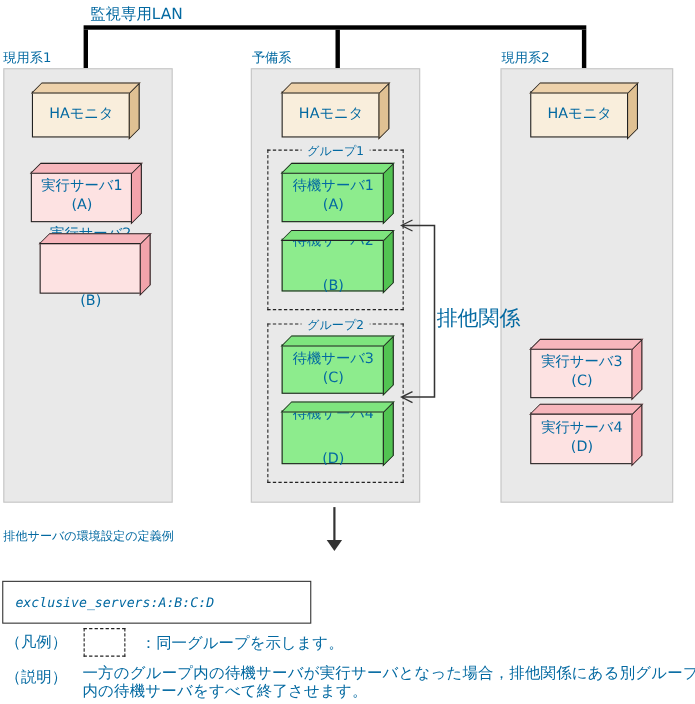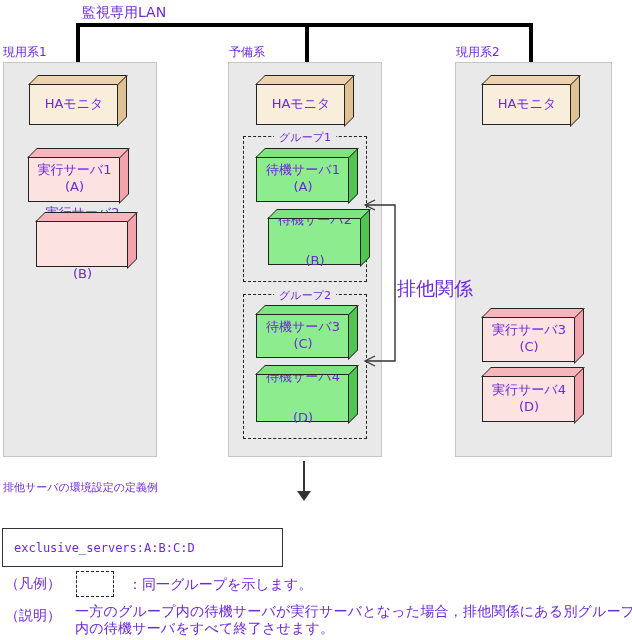--- a/index.html
+++ b/index.html
@@ -1,17 +1,17 @@
 <!DOCTYPE html>
 <html><head>
 <meta charset="utf-8">
 <style>
   html,body{margin:0;padding:0;background:#fff;}
   .canvas{position:relative;width:632px;height:640px;background:#fff;
-          font-family:"DejaVu Sans","Liberation Sans",sans-serif;color:#6d28d9;overflow:hidden;}
+          font-family:"DejaVu Sans","Liberation Sans",sans-serif;color:#0369a1;overflow:hidden;}
   .abs{position:absolute;}
   .lan-label{font-size:14px;white-space:nowrap;}
   .lan-line{background:#000;}
   .col-label{font-size:12px;white-space:nowrap;}
   .panel{position:absolute;background:#e9e9e9;border:1px solid #c6c6c6;}
   
   .b3{position:absolute;display:flex;flex-direction:column;align-items:center;justify-content:center;
       background:var(--f);border:1px solid #222;font-size:13px;line-height:1.3;text-align:center;white-space:nowrap;}
   .b3::before{content:"";position:absolute;left:3px;top:-9px;width:100%;height:8px;
       background:var(--t);border:1px solid #222;transform:skewX(-45deg);}
@@ -20,21 +20,21 @@
   .beige{--f:#f9eedc;--t:#eed2ab;--s:#e0c193;}
   .pink{--f:#fde2e2;--t:#f7b6bc;--s:#f3a3ab;}
   .green{--f:#8dec8d;--t:#7ee57e;--s:#52c452;}
   .grp{position:absolute;border:1px dashed #222;}
   .grp-label{position:absolute;top:-7px;left:50%;transform:translateX(-50%);
       background:#e9e9e9;padding:0 5px;font-size:11px;white-space:nowrap;}
   .excl-label{font-size:19px;white-space:nowrap;}
   .down-line{background:#333;}
   .down-head{width:0;height:0;border-left:7px solid transparent;border-right:7px solid transparent;border-top:10px solid #333;}
   .def-heading{font-size:11px;white-space:nowrap;}
-  .code-box{position:absolute;border:1px solid #333;background:#fff;display:flex;align-items:center;}
+  .code-box{position:absolute;border:1px solid #333;background:#fff;display:flex;align-items:center;font-style:italic;}
   .code-text{font-family:"DejaVu Sans Mono","Liberation Mono",monospace;font-size:12px;padding-left:11px;white-space:nowrap;}
   .small-label{font-size:14px;white-space:nowrap;}
   .legend-icon{position:absolute;border:1px dashed #222;background:#fff;}
   .note-line{font-size:14px;white-space:nowrap;letter-spacing:0.2px;}
 </style>
 </head>
 <body>
 
 <div class="canvas">
 
@@ -68,21 +68,21 @@
     <span>HAモニタ</span>
   </div>
 
   <div class="grp" style="left:243px;top:136px;width:122px;height:144px;">
     <span class="grp-label">グループ1</span>
   </div>
   <div class="b3 green" style="left:256px;top:156px;width:92px;height:44px;">
     <span>待機サーバ1</span>
     <span>(A)</span>
   </div>
-  <div class="b3 green" style="left:268px;top:217px;width:92px;height:46px;gap:24px;">
+  <div class="b3 green" style="left:256px;top:217px;width:92px;height:46px;gap:24px;">
     <span>待機サーバ2</span>
     <span>(B)</span>
   </div>
 
   <div class="grp" style="left:243px;top:294px;width:122px;height:143px;">
     <span class="grp-label">グループ2</span>
   </div>
   <div class="b3 green" style="left:256px;top:313px;width:92px;height:43px;">
     <span>待機サーバ3</span>
     <span>(C)</span>

